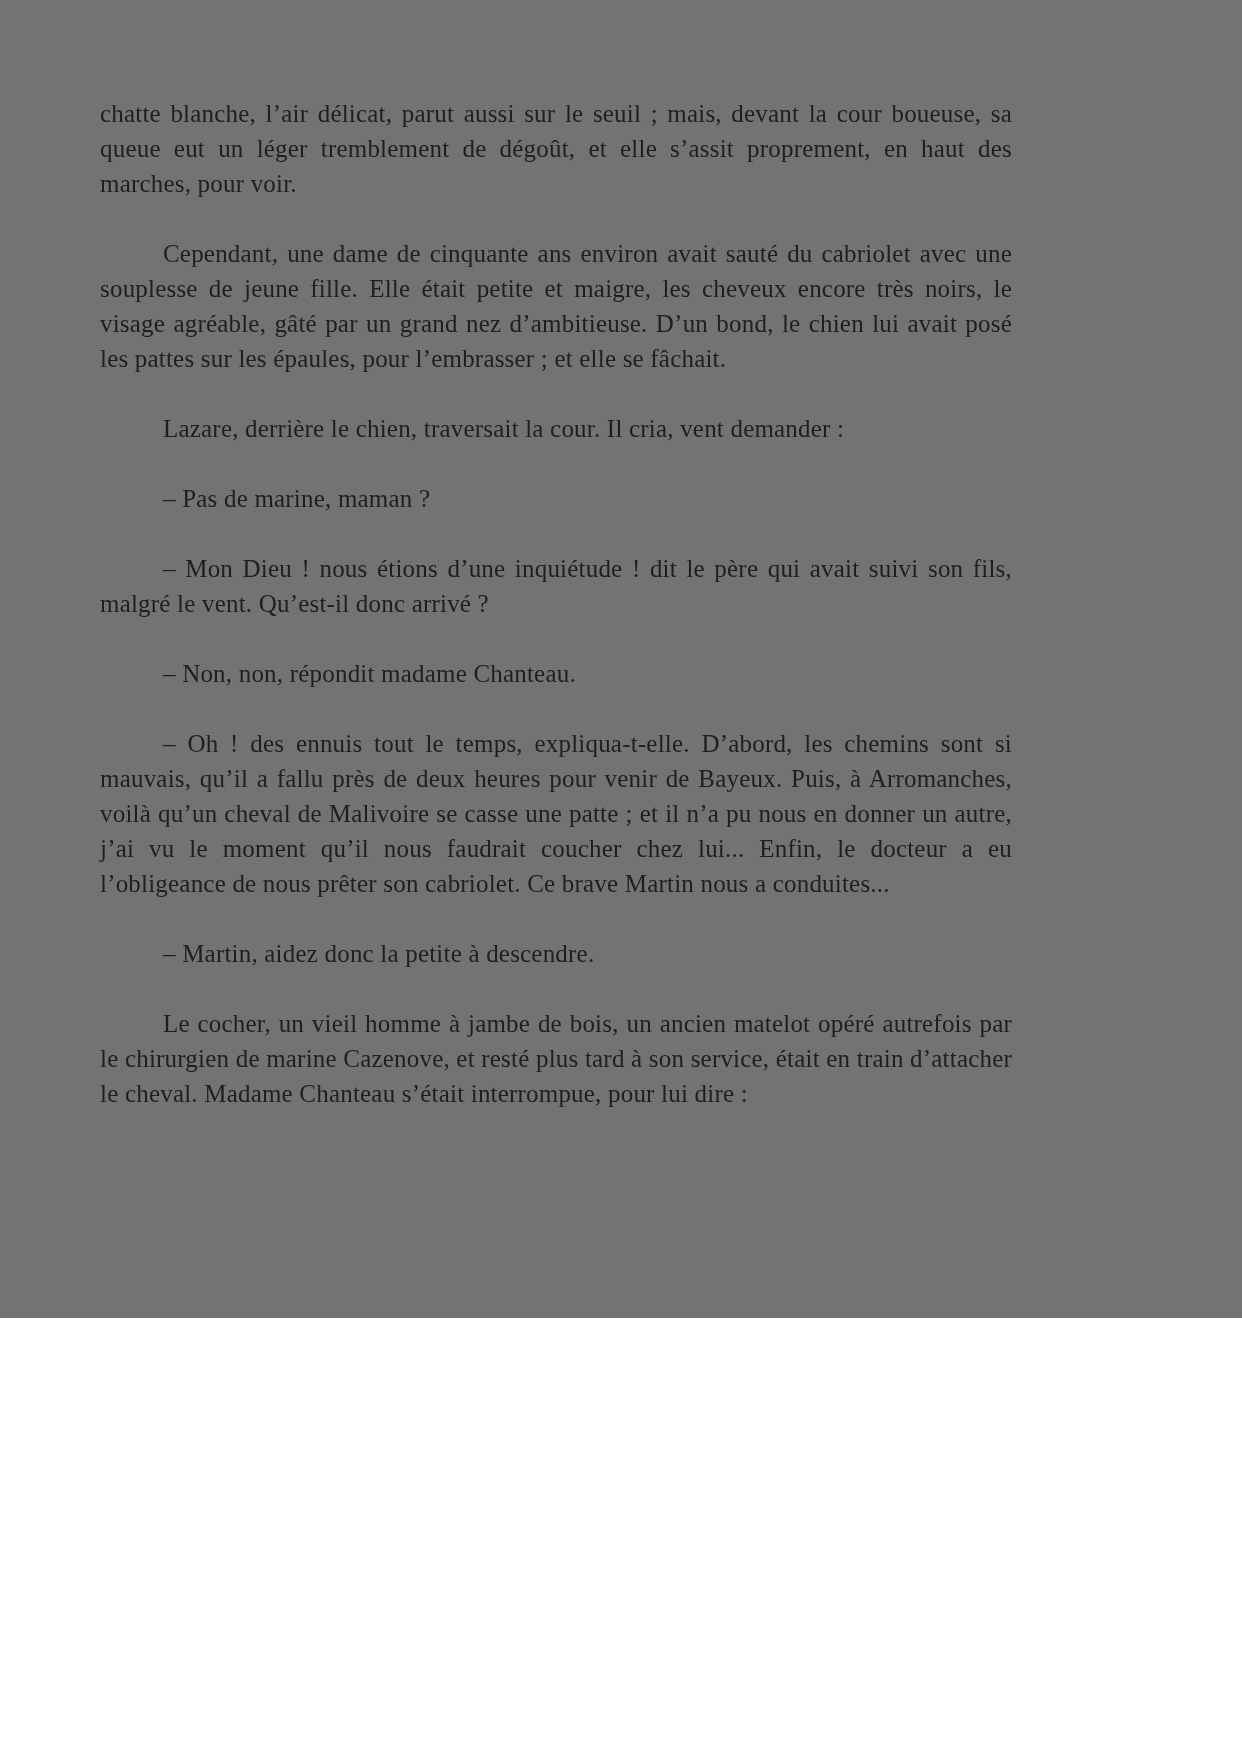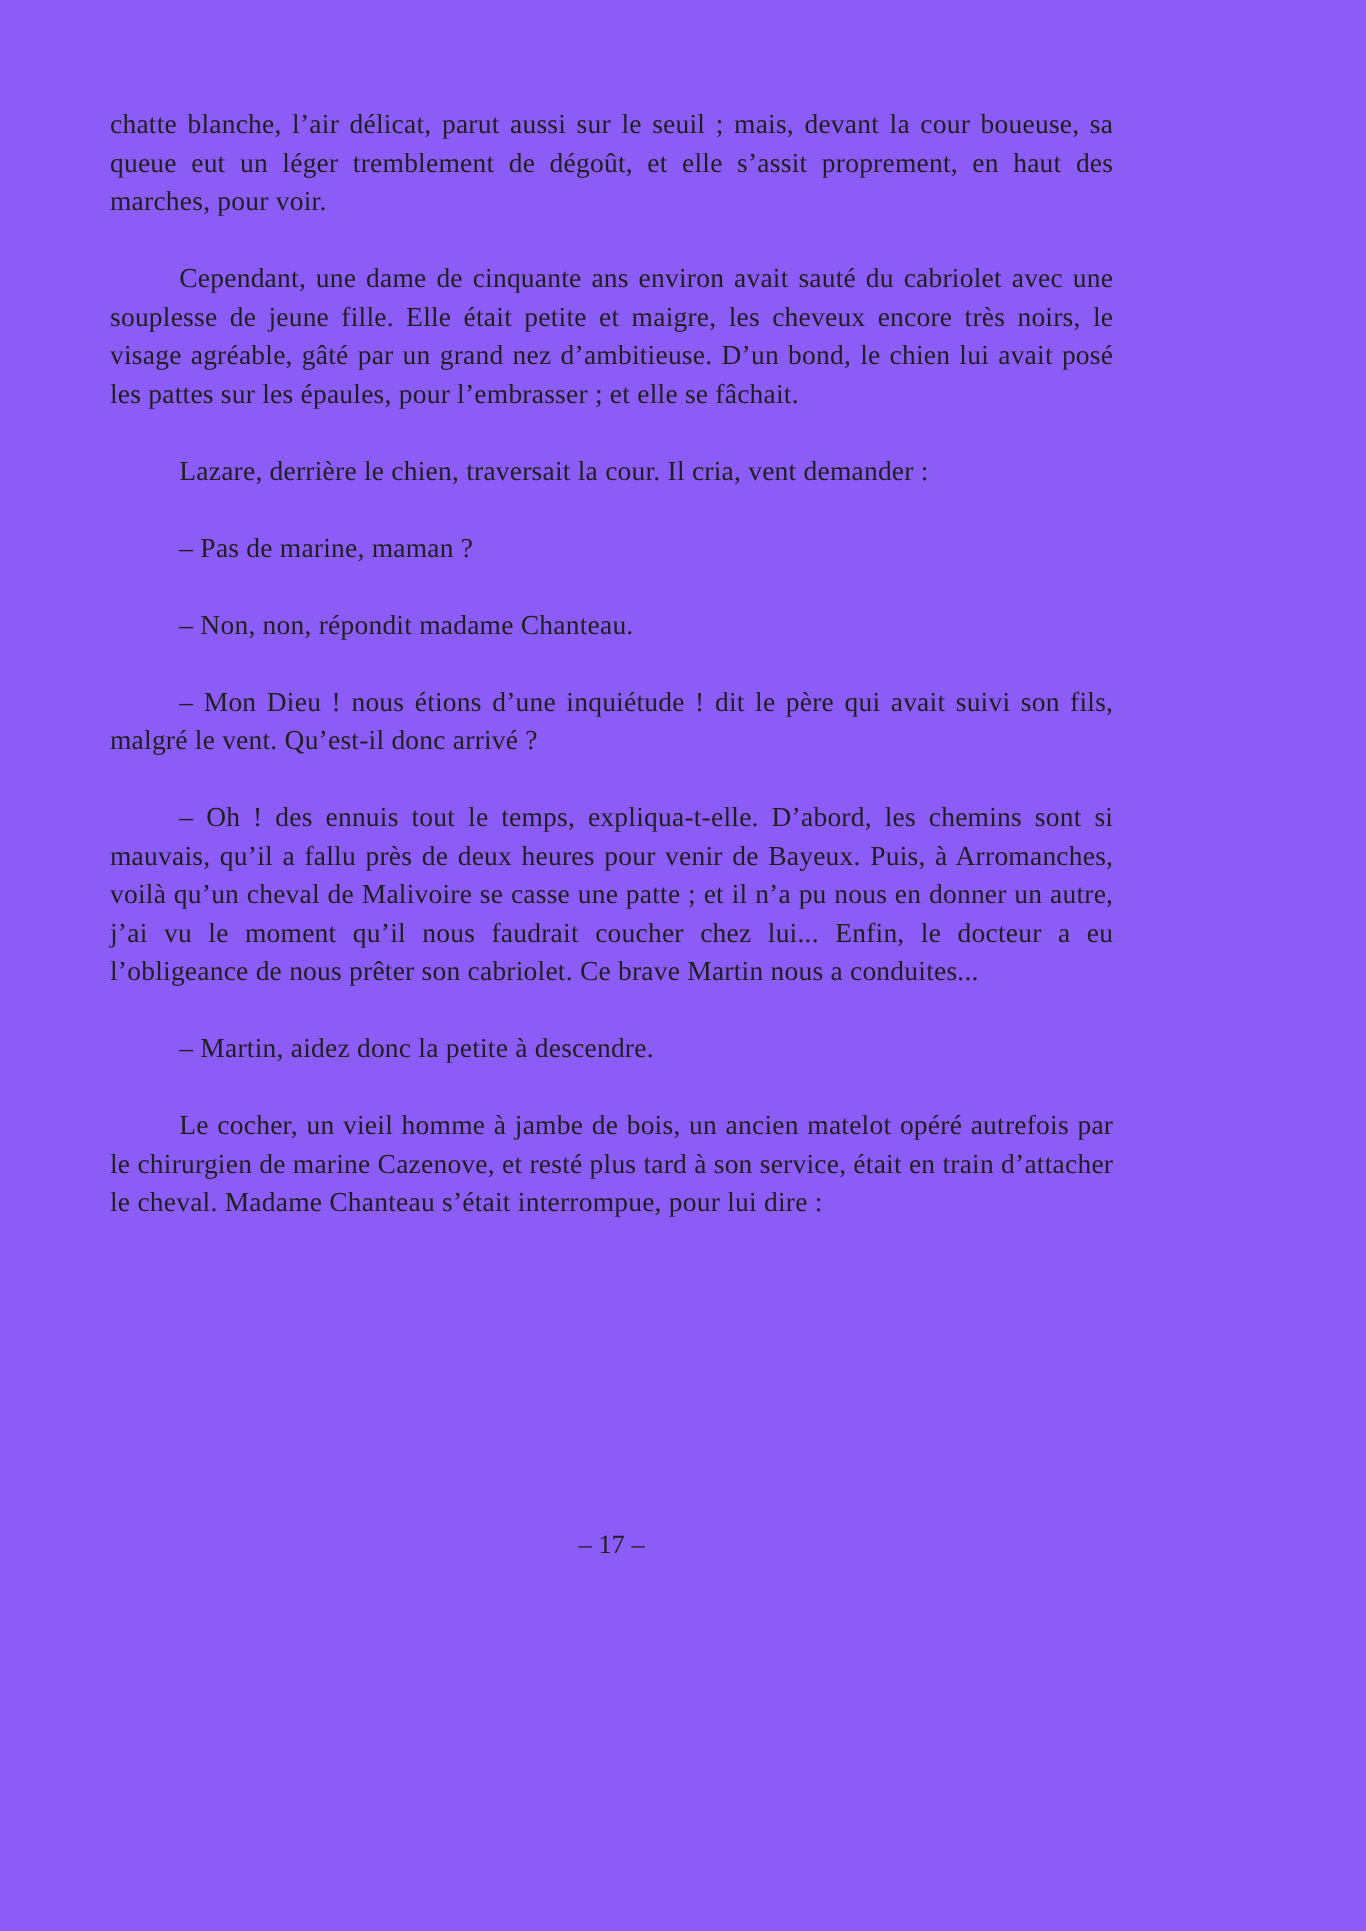--- a/index.html
+++ b/index.html
@@ -3,22 +3,22 @@
 <meta charset="utf-8">
 <style>
   html, body {
     margin: 0;
     padding: 0;
     background: #ffffff;
   }
   .page {
     position: relative;
     width: 1242px;
-    height: 1755px;
-    background: #8b5cf6;
+    height: 1318px;
+    background: #737373;
     font-family: "Liberation Serif", "DejaVu Serif", serif;
     color: #1f1f1f;
     box-sizing: border-box;
     overflow: hidden;
   }
   .text-block {
     position: absolute;
     top: 96px;
     left: 100px;
     width: 912px;
@@ -47,20 +47,20 @@
 </style>
 </head>
 <body>
 
 <div class="page">
   <div class="text-block">
     <p class="para no-indent">chatte blanche, l’air délicat, parut aussi sur le seuil ; mais, devant la cour boueuse, sa queue eut un léger tremblement de dégoût, et elle s’assit proprement, en haut des marches, pour voir.</p>
     <p class="para">Cependant, une dame de cinquante ans environ avait sauté du cabriolet avec une souplesse de jeune fille. Elle était petite et maigre, les cheveux encore très noirs, le visage agréable, gâté par un grand nez d’ambitieuse. D’un bond, le chien lui avait posé les pattes sur les épaules, pour l’embrasser ; et elle se fâchait.</p>
     <p class="para">Lazare, derrière le chien, traversait la cour. Il cria, vent demander :</p>
     <p class="para">– Pas de marine, maman ?</p>
+    <p class="para">– Mon Dieu ! nous étions d’une inquiétude ! dit le père qui avait suivi son fils, malgré le vent. Qu’est-il donc arrivé ?</p>
     <p class="para">– Non, non, répondit madame Chanteau.</p>
-    <p class="para">– Mon Dieu ! nous étions d’une inquiétude ! dit le père qui avait suivi son fils, malgré le vent. Qu’est-il donc arrivé ?</p>
     <p class="para">– Oh ! des ennuis tout le temps, expliqua-t-elle. D’abord, les chemins sont si mauvais, qu’il a fallu près de deux heures pour venir de Bayeux. Puis, à Arromanches, voilà qu’un cheval de Malivoire se casse une patte ; et il n’a pu nous en donner un autre, j’ai vu le moment qu’il nous faudrait coucher chez lui... Enfin, le docteur a eu l’obligeance de nous prêter son cabriolet. Ce brave Martin nous a conduites...</p>
     <p class="para">– Martin, aidez donc la petite à descendre.</p>
     <p class="para">Le cocher, un vieil homme à jambe de bois, un ancien matelot opéré autrefois par le chirurgien de marine Cazenove, et resté plus tard à son service, était en train d’attacher le cheval. Madame Chanteau s’était interrompue, pour lui dire :</p>
   </div>
   <div class="page-number">– 17 –</div>
 </div>
 
 </body></html>

